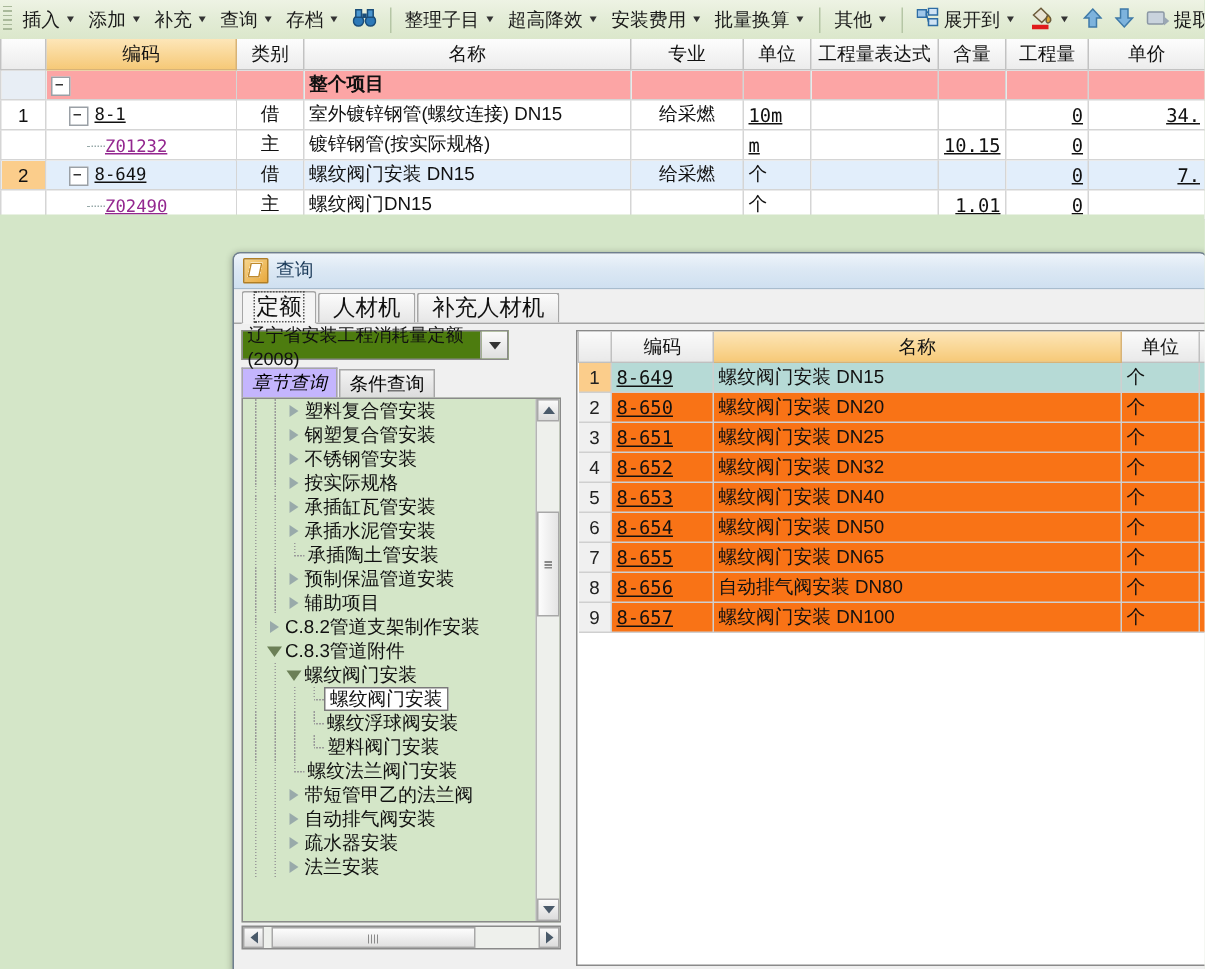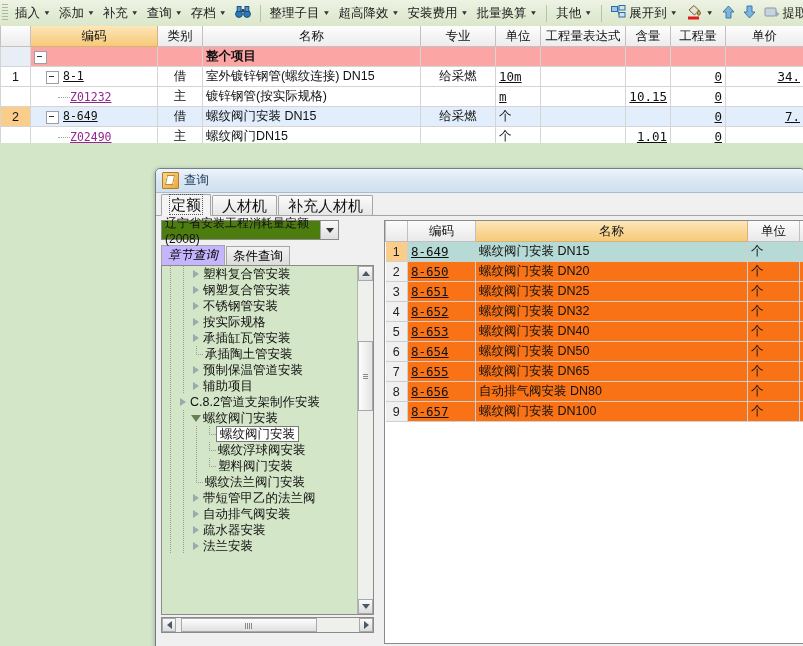--- a/index.html
+++ b/index.html
@@ -599,20 +599,28 @@
               <span class="guide v"></span>
                 <span class="guide v"></span>
               <span class="arw closed">
                   <i></i>
                 </span>
               <span class="tlabel">承插缸瓦管安装</span>
             </div>
             <div class="tnode">
               <span class="guide v"></span>
                 <span class="guide v"></span>
+              <span class="arw closed">
+                  <i></i>
+                </span>
+              <span class="tlabel">承插水泥管安装</span>
+            </div>
+            <div class="tnode">
+              <span class="guide v"></span>
+                <span class="guide v"></span>
               <span class="guide l"></span>
               <span class="tlabel">承插陶土管安装</span>
             </div>
             <div class="tnode">
               <span class="guide v"></span>
                 <span class="guide v"></span>
               <span class="arw closed">
                   <i></i>
                 </span>
               <span class="tlabel">预制保温管道安装</span>
@@ -625,20 +633,27 @@
                 </span>
               <span class="tlabel">辅助项目</span>
             </div>
 
             <div class="tnode">
               <span class="guide v"></span>
               <span class="arw closed">
                   <i></i>
                 </span>
               <span class="tlabel">C.8.2管道支架制作安装</span>
+            </div>
+            <div class="tnode">
+              <span class="guide v"></span>
+              <span class="arw open">
+                  <i></i>
+                </span>
+              <span class="tlabel">C.8.3管道附件</span>
             </div>
             <div class="tnode">
               <span class="guide v"></span>
                 <span class="guide v"></span>
               <span class="arw open">
                   <i></i>
                 </span>
               <span class="tlabel">螺纹阀门安装</span>
             </div>
             <div class="tnode">

